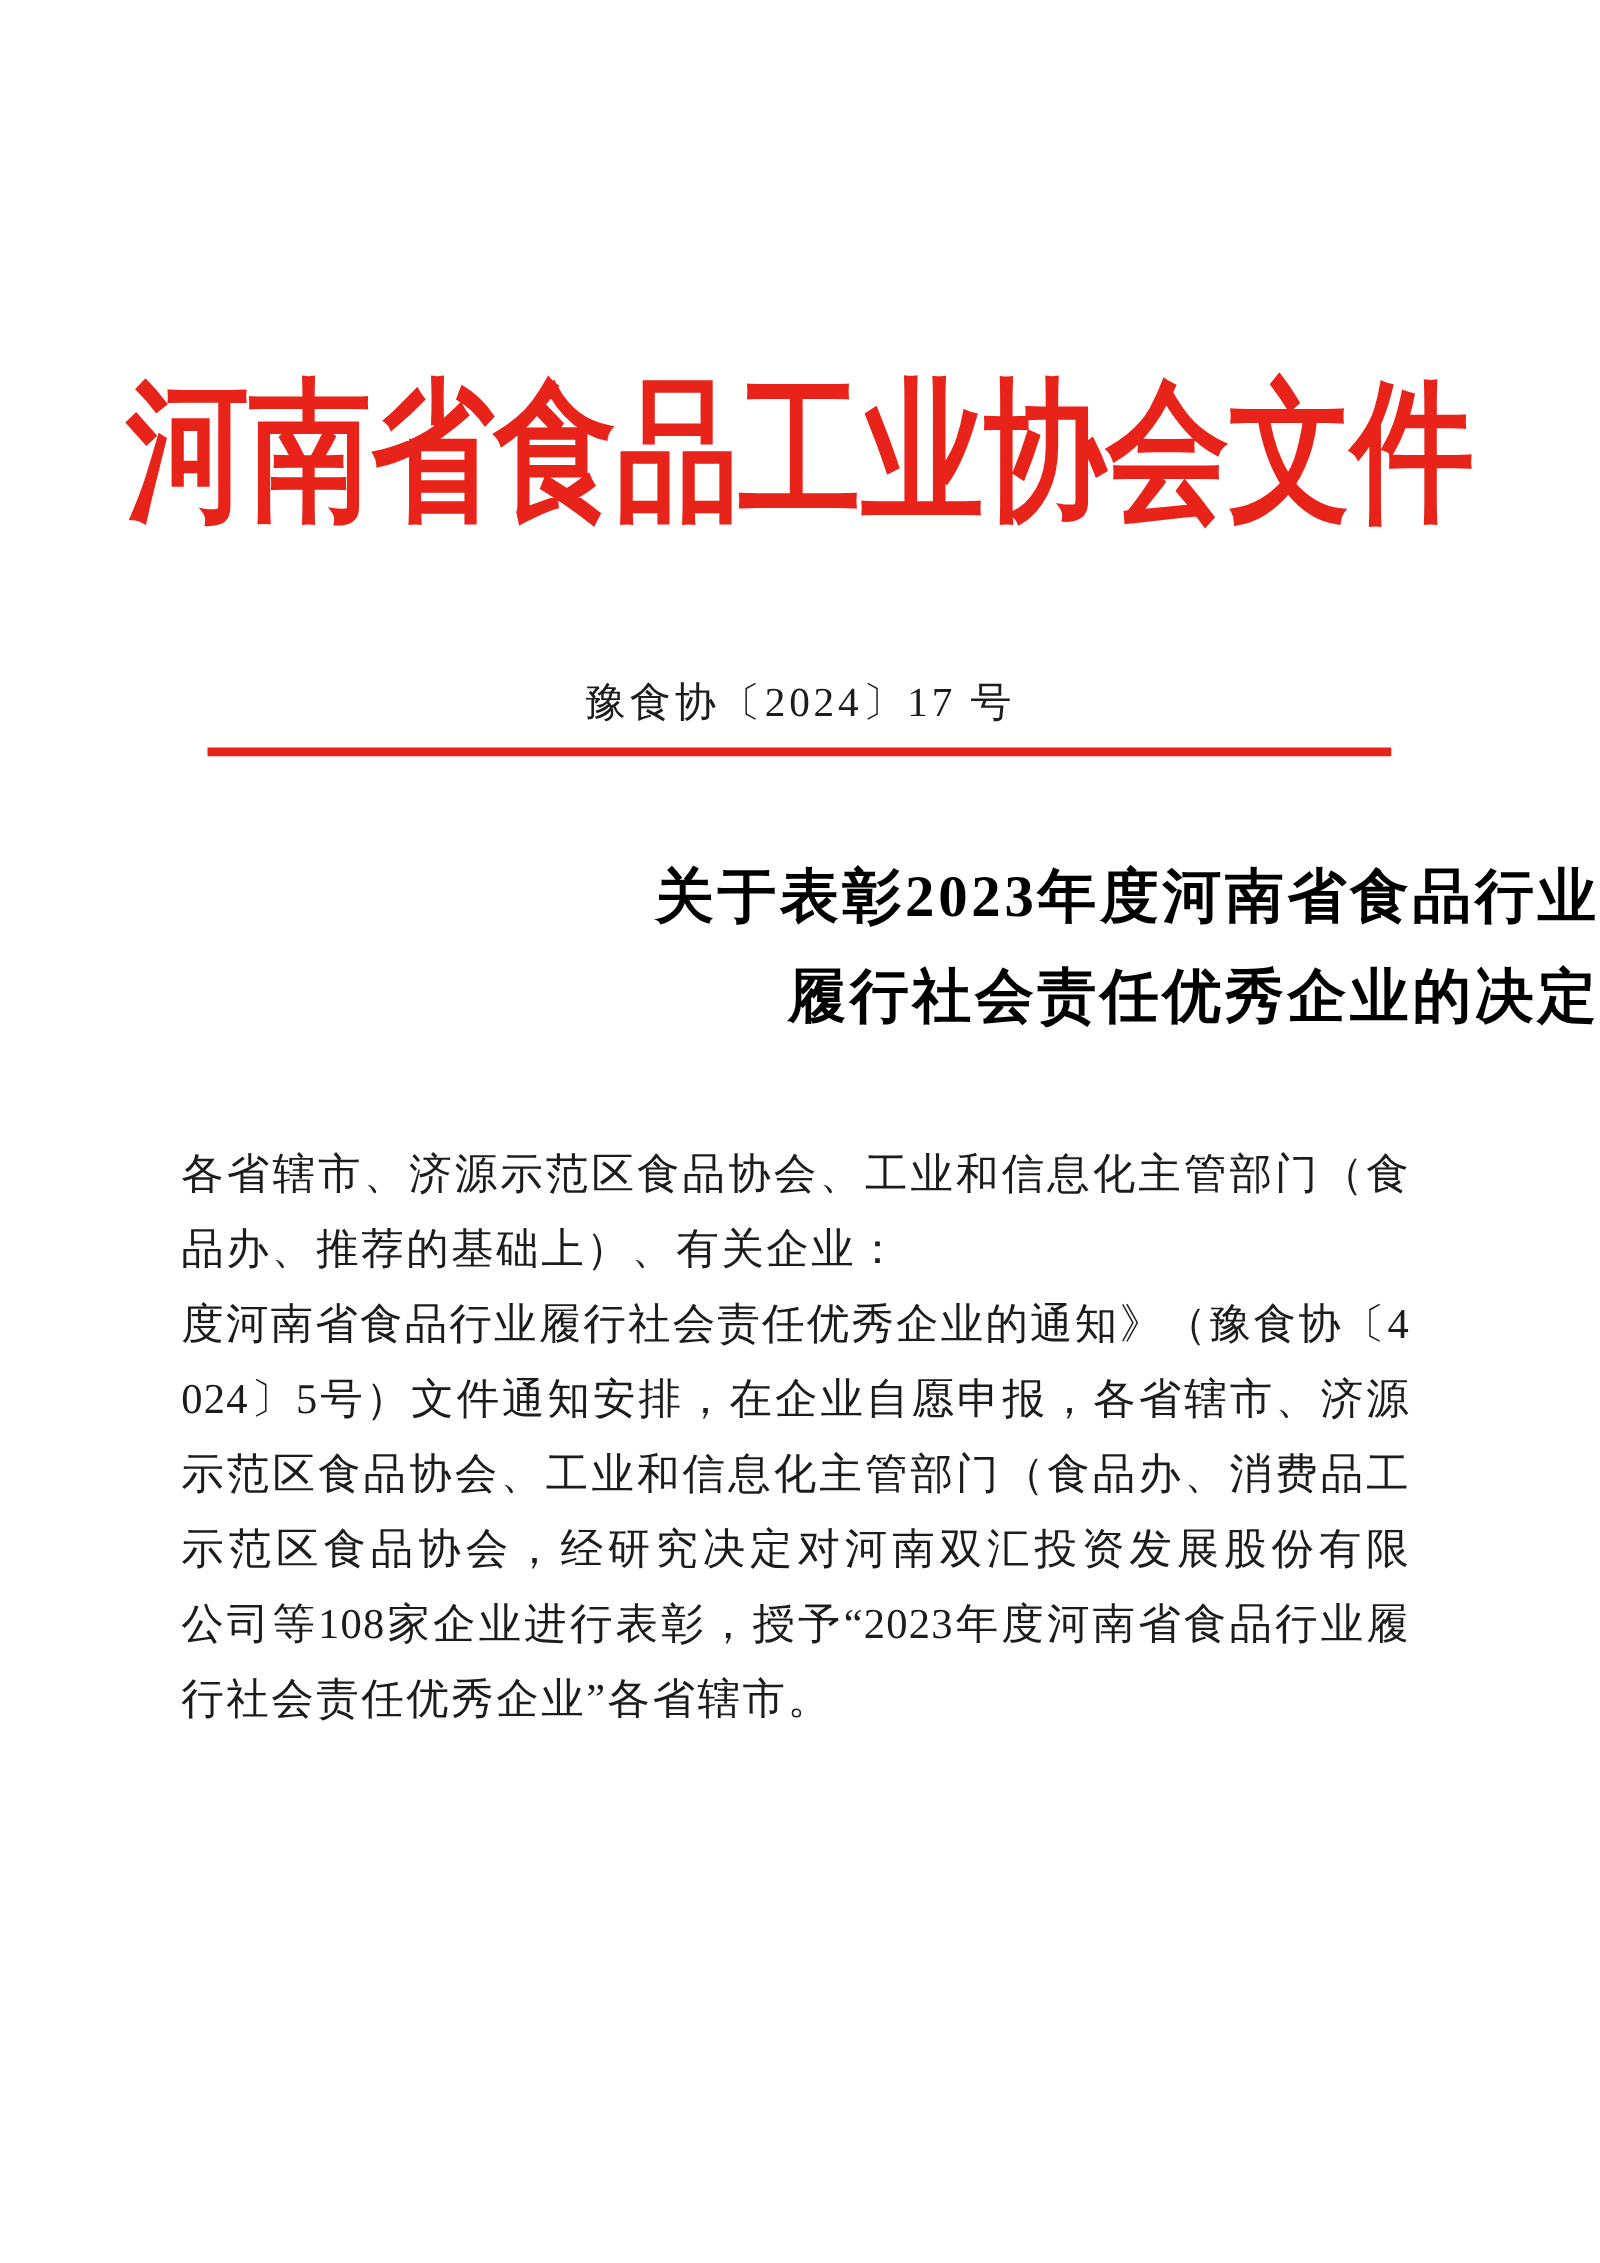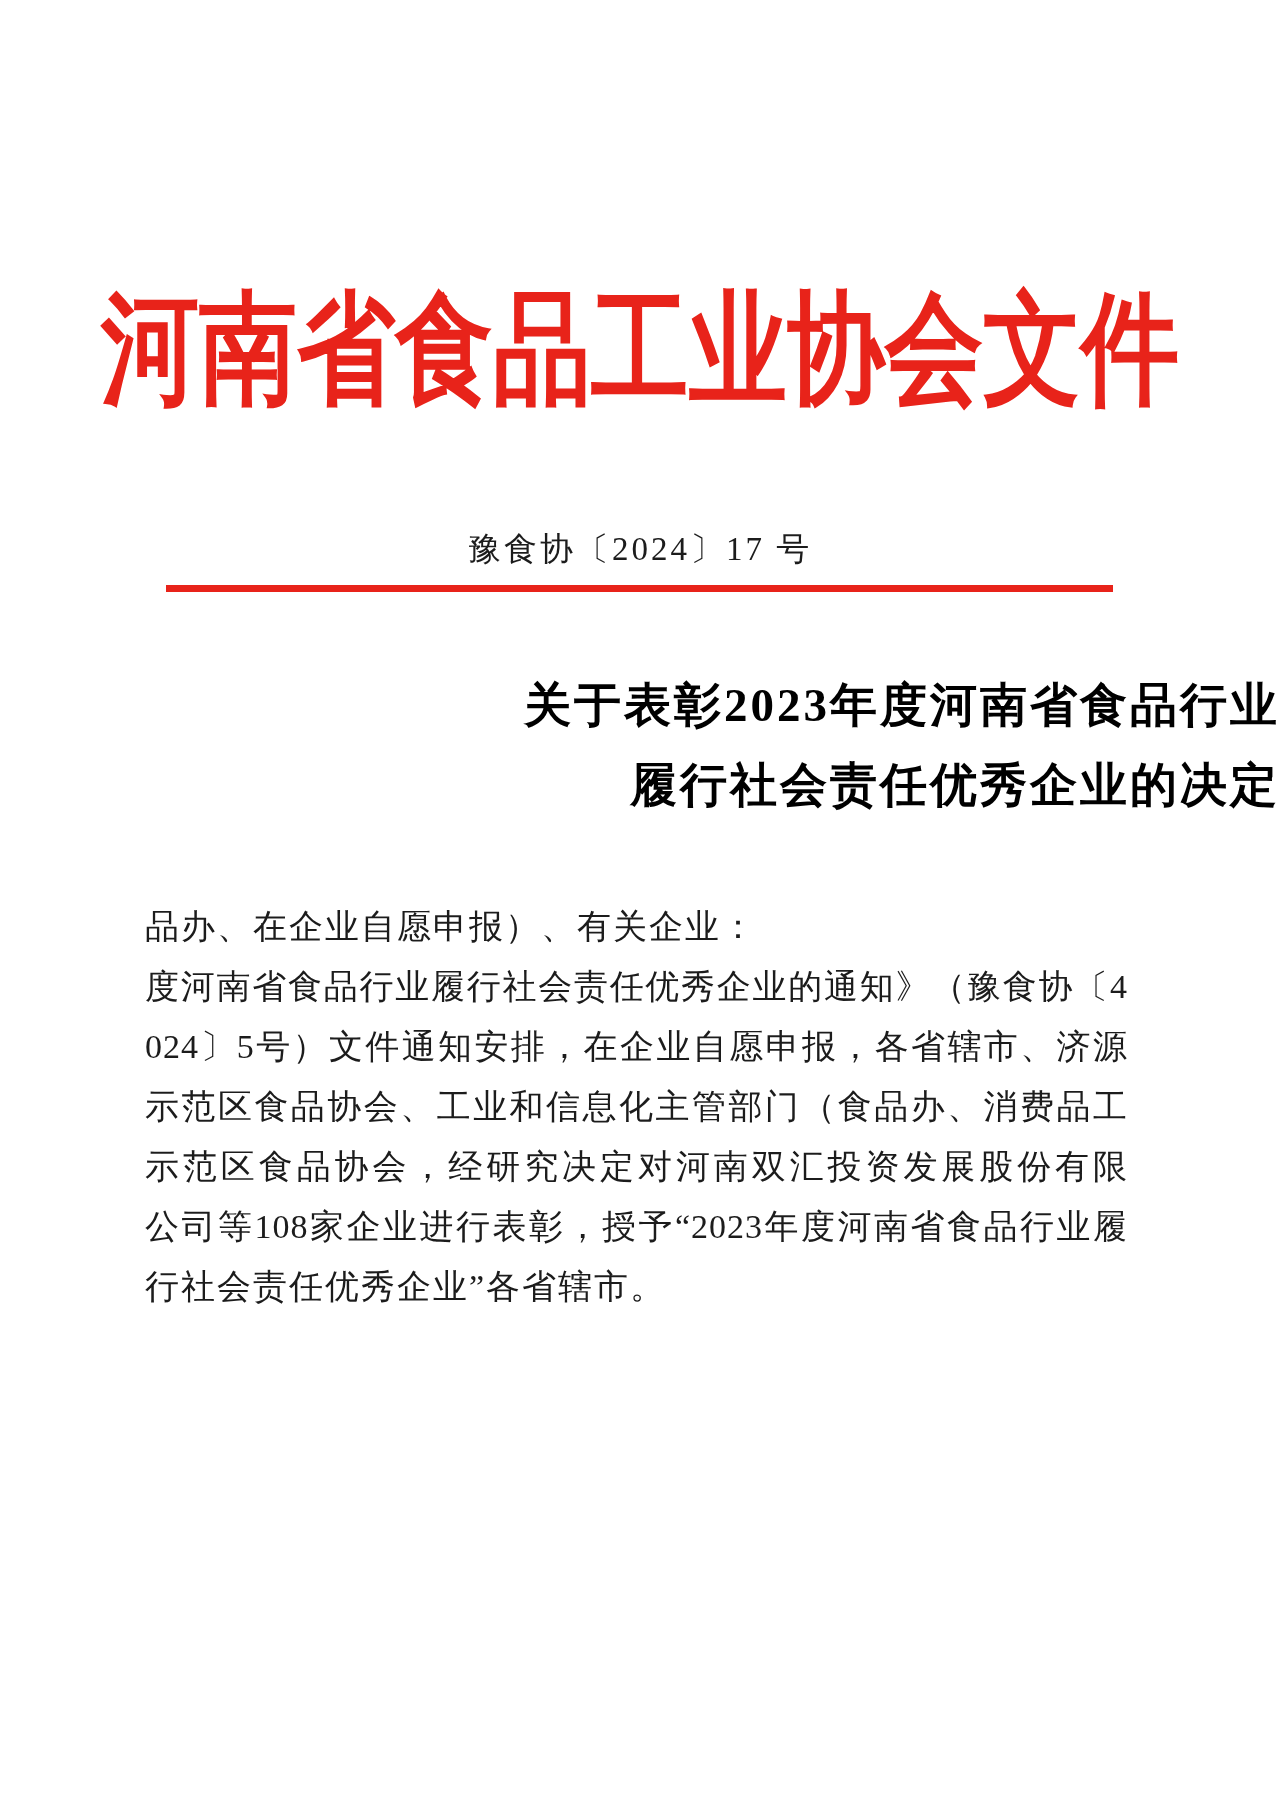--- a/index.html
+++ b/index.html
@@ -7,20 +7,21 @@
     padding: 0;
     background: #ffffff;
   }
   .page {
     position: relative;
     width: 1280px;
     height: 1585px;
     background: #ffffff;
     overflow: hidden;
     font-family: "Liberation Serif", "DejaVu Serif", serif;
+    margin-top: 13px;
   }
   
   .org-title {
     position: absolute;
     top: 285px;
     left: 0;
     width: 100%;
     text-align: center;
     font-size: 98px;
     font-weight: 700;
@@ -107,21 +108,22 @@
   <div class="doc-number">豫食协〔2024〕17 号</div>
 
   <div class="red-rule"></div>
 
   <div class="doc-title">
     <div>关于表彰2023年度河南省食品行业</div>
     <div>履行社会责任优秀企业的决定</div>
   </div>
 
   <div class="doc-body">
-    <div class="bodyline para-end">品办、在企业自愿申报）、有关企业：</div>
+    <div class="bodyline">各省辖市、济源示范区食品协会、工业和信息化主管部门（食</div>
+    <div class="bodyline para-end">品办、推荐的基础上）、有关企业：</div>
     <div class="bodyline">度河南省食品行业履行社会责任优秀企业的通知》（豫食协〔4</div>
     <div class="bodyline">024〕5号）文件通知安排，在企业自愿申报，各省辖市、济源</div>
     <div class="bodyline">示范区食品协会、工业和信息化主管部门（食品办、消费品工</div>
     <div class="bodyline">示范区食品协会，经研究决定对河南双汇投资发展股份有限</div>
     <div class="bodyline">公司等108家企业进行表彰，授予“2023年度河南省食品行业履</div>
     <div class="bodyline para-end">行社会责任优秀企业”各省辖市。</div>
   </div>
 
 </div>
 

